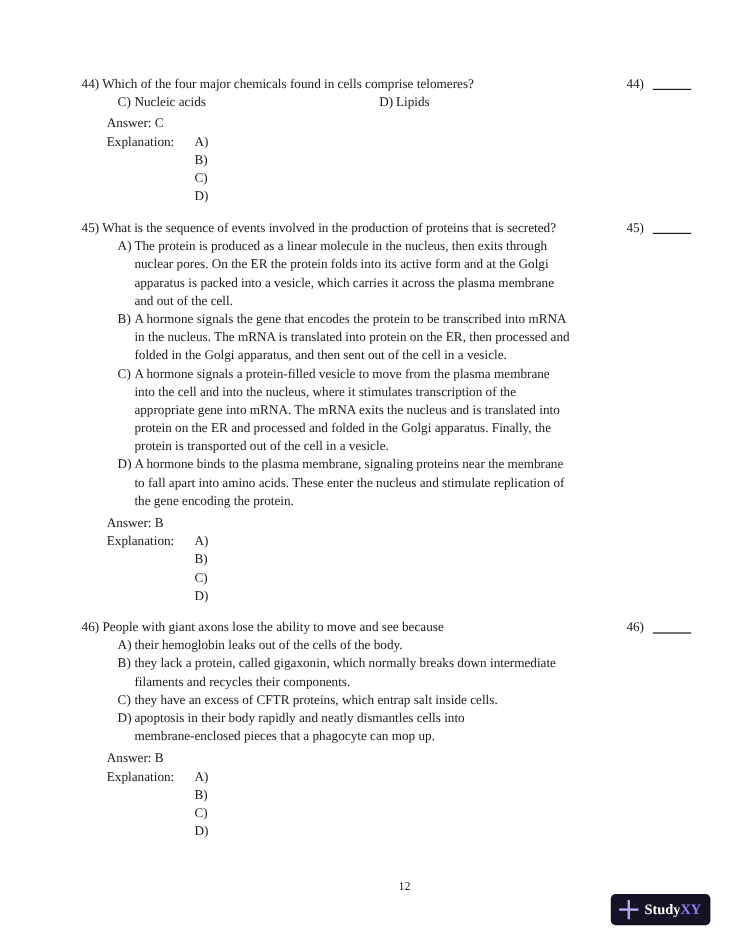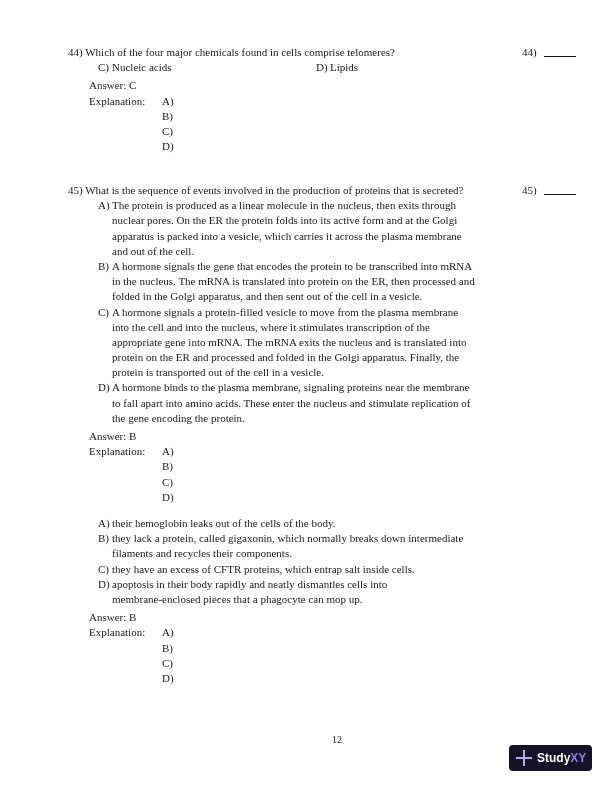--- a/index.html
+++ b/index.html
@@ -15,31 +15,31 @@
   .two-col { display: flex; }
   .two-col .opt { width: 218px; }
   .two-col .opt.right { padding-left: 0; }
   .gap-s { height: 3px; }
   .ans { padding-left: 21px; }
   .expl-row { padding-left: 21px; display: flex; }
   .expl-label { width: 73px; display: inline-block; }
   .expl-letter { padding-left: 94px; }
   .pagenum { position: absolute; left: 300px; top: 734px; font-size: 10px; margin-left: 32px; }
   .badge { position: absolute; left: 509px; top: 745px; width: 83px; height: 26px; background: #141326;
-           border-radius: 4px; display: flex; align-items: center; font-family: Liberation Sans, sans-serif;
+           border-radius: 4px; display: flex; align-items: center; font-family: Liberation Serif, serif;
            font-weight: bold; font-size: 12px; color: #ffffff; }
   .badge .plus { width: 18px; height: 18px; margin-left: 6px; margin-right: 4px; position: relative; }
   .badge .plus::before { content: ""; position: absolute; left: 8px; top: 1px; width: 1.6px; height: 16px; background: #b9a8f0; }
   .badge .plus::after { content: ""; position: absolute; left: 1px; top: 8px; width: 16px; height: 1.6px; background: #b9a8f0; }
   .badge .xy { color: #8f7cf0; }
 </style>
 </head>
 <body>
 
-<div class="q" style="top:45px;">
+<div class="q" style="top:63px;">
   <div class="line">
     <span>44)</span>
     <span>Which of the four major chemicals found in cells comprise telomeres?</span>
     <span class="qnum-right">44)</span>
     <span class="blank"></span>
   </div>
   <div class="two-col">
   </div>
   <div class="two-col">
     <div class="line opt"><span class="lbl">C)</span><span>Nucleic acids</span></div>
@@ -91,20 +91,26 @@
   <div class="line expl-row">
       <span class="expl-label">Explanation:</span>
       <span>A)</span>
     </div>
   <div class="line expl-letter">B)</div>
   <div class="line expl-letter">C)</div>
   <div class="line expl-letter">D)</div>
 </div>
 
 <div class="q" style="top:516px;">
+  <div class="line">
+    <span>46)</span>
+    <span>People with giant axons lose the ability to move and see because</span>
+    <span class="qnum-right">46)</span>
+    <span class="blank"></span>
+  </div>
   <div>
     <div class="line opt"><span class="lbl">A)</span><span>their hemoglobin leaks out of the cells of the body.</span></div>
   </div>
   <div>
     <div class="line opt"><span class="lbl">B)</span><span>they lack a protein, called gigaxonin, which normally breaks down intermediate</span></div>
     <div class="line opt-cont">filaments and recycles their components.</div>
   </div>
   <div>
     <div class="line opt"><span class="lbl">C)</span><span>they have an excess of CFTR proteins, which entrap salt inside cells.</span></div>
   </div>

